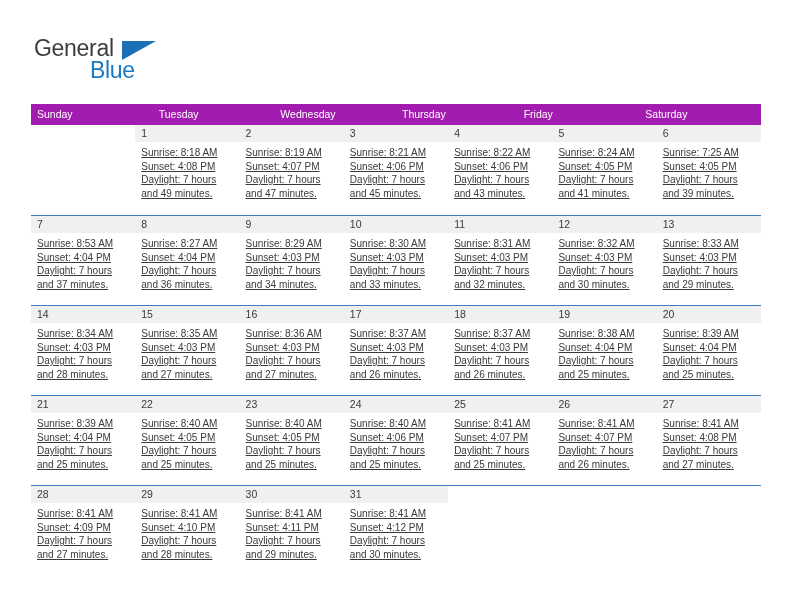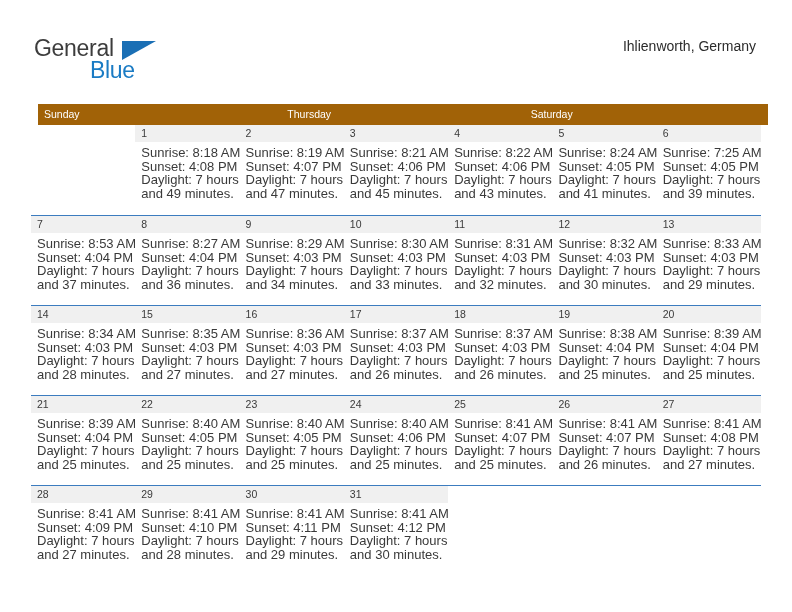--- a/index.html
+++ b/index.html
@@ -49,21 +49,21 @@
   .cal-subtitle {
     font-size:14px; font-weight:400; color:#2b2b2b;
     line-height:20px; margin-top:4px; white-space:nowrap;
   }
 
   
   .calendar {
     position:absolute; left:31px; top:104px;
     width:730px;
   }
-  .weekday-row { display:flex; width:730px; height:21px; background:#a16207;margin-left:7px; }
+  .weekday-row { display:flex; width:730px; height:21px; background:#a21caf; }
   .weekday {
     flex:1 1 0; min-width:0;
     color:#ffffff; font-size:10.5px; line-height:21px;
     padding-left:6px;
     white-space:nowrap; overflow:hidden;
   }
   .week-row {
     display:flex; width:730px; height:90px;
     border-top:1px solid #3c7cbf;
   }
@@ -75,47 +75,49 @@
   }
   .day-number-band {
     height:17px;
     background:#f0f0f0;
     font-size:10.5px; color:#3a3a3a; line-height:17px;
     padding-left:6px;
   }
   .day-cell.empty .day-number-band { background:#ffffff; }
   .day-body {
     padding:4px 6px 0 6px;
-    font-size:13px; line-height:13.6px; color:#3a3a3a;
+    font-size:10px; line-height:13.6px; color:#3a3a3a;text-decoration:underline;
   }
   .day-body div { white-space:nowrap; }
 </style>
 </head>
 <body>
 
 <div class="page">
 
   <div class="header">
 
     <div class="logo">
       <span class="logo-general">General</span>
       <span class="logo-triangle"></span>
       <span class="logo-blue">Blue</span>
     </div>
 
     <div class="title-block">
-      <div class="cal-subtitle">Ihlienworth, Germany</div>
     </div>
 
   </div>
 
   <div class="calendar">
     <div class="weekday-row">
       <div class="weekday">Sunday</div>
+      <div class="weekday">Tuesday</div>
+      <div class="weekday">Wednesday</div>
       <div class="weekday">Thursday</div>
+      <div class="weekday">Friday</div>
       <div class="weekday">Saturday</div>
     </div>
 
     <div id="weeks-container">
         <div class="week-row">
           <div class="day-cell empty">
             <div class="day-number-band"></div>
             <div class="day-body">
               <div></div>
               <div></div>

